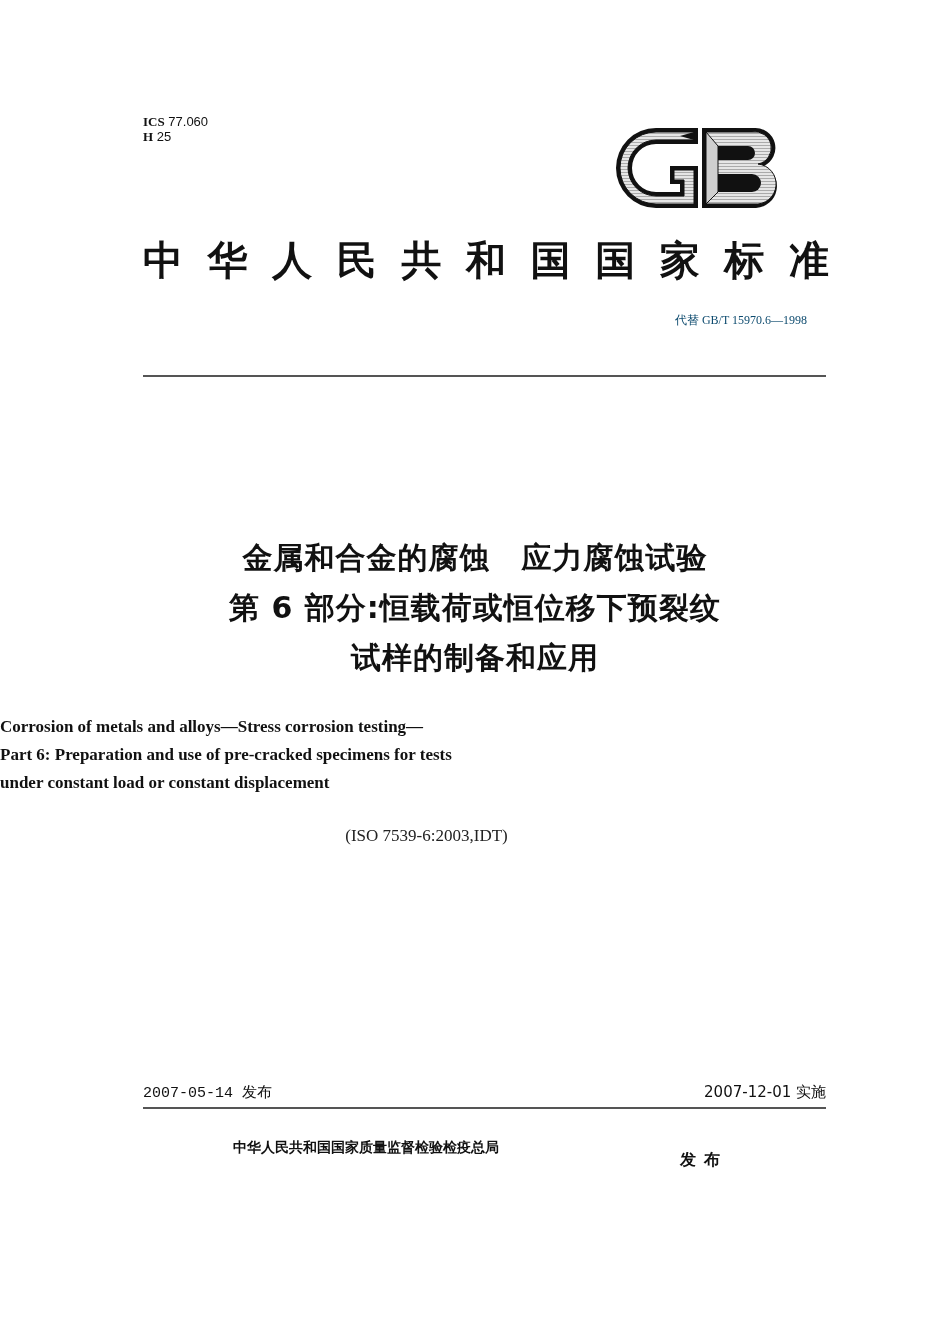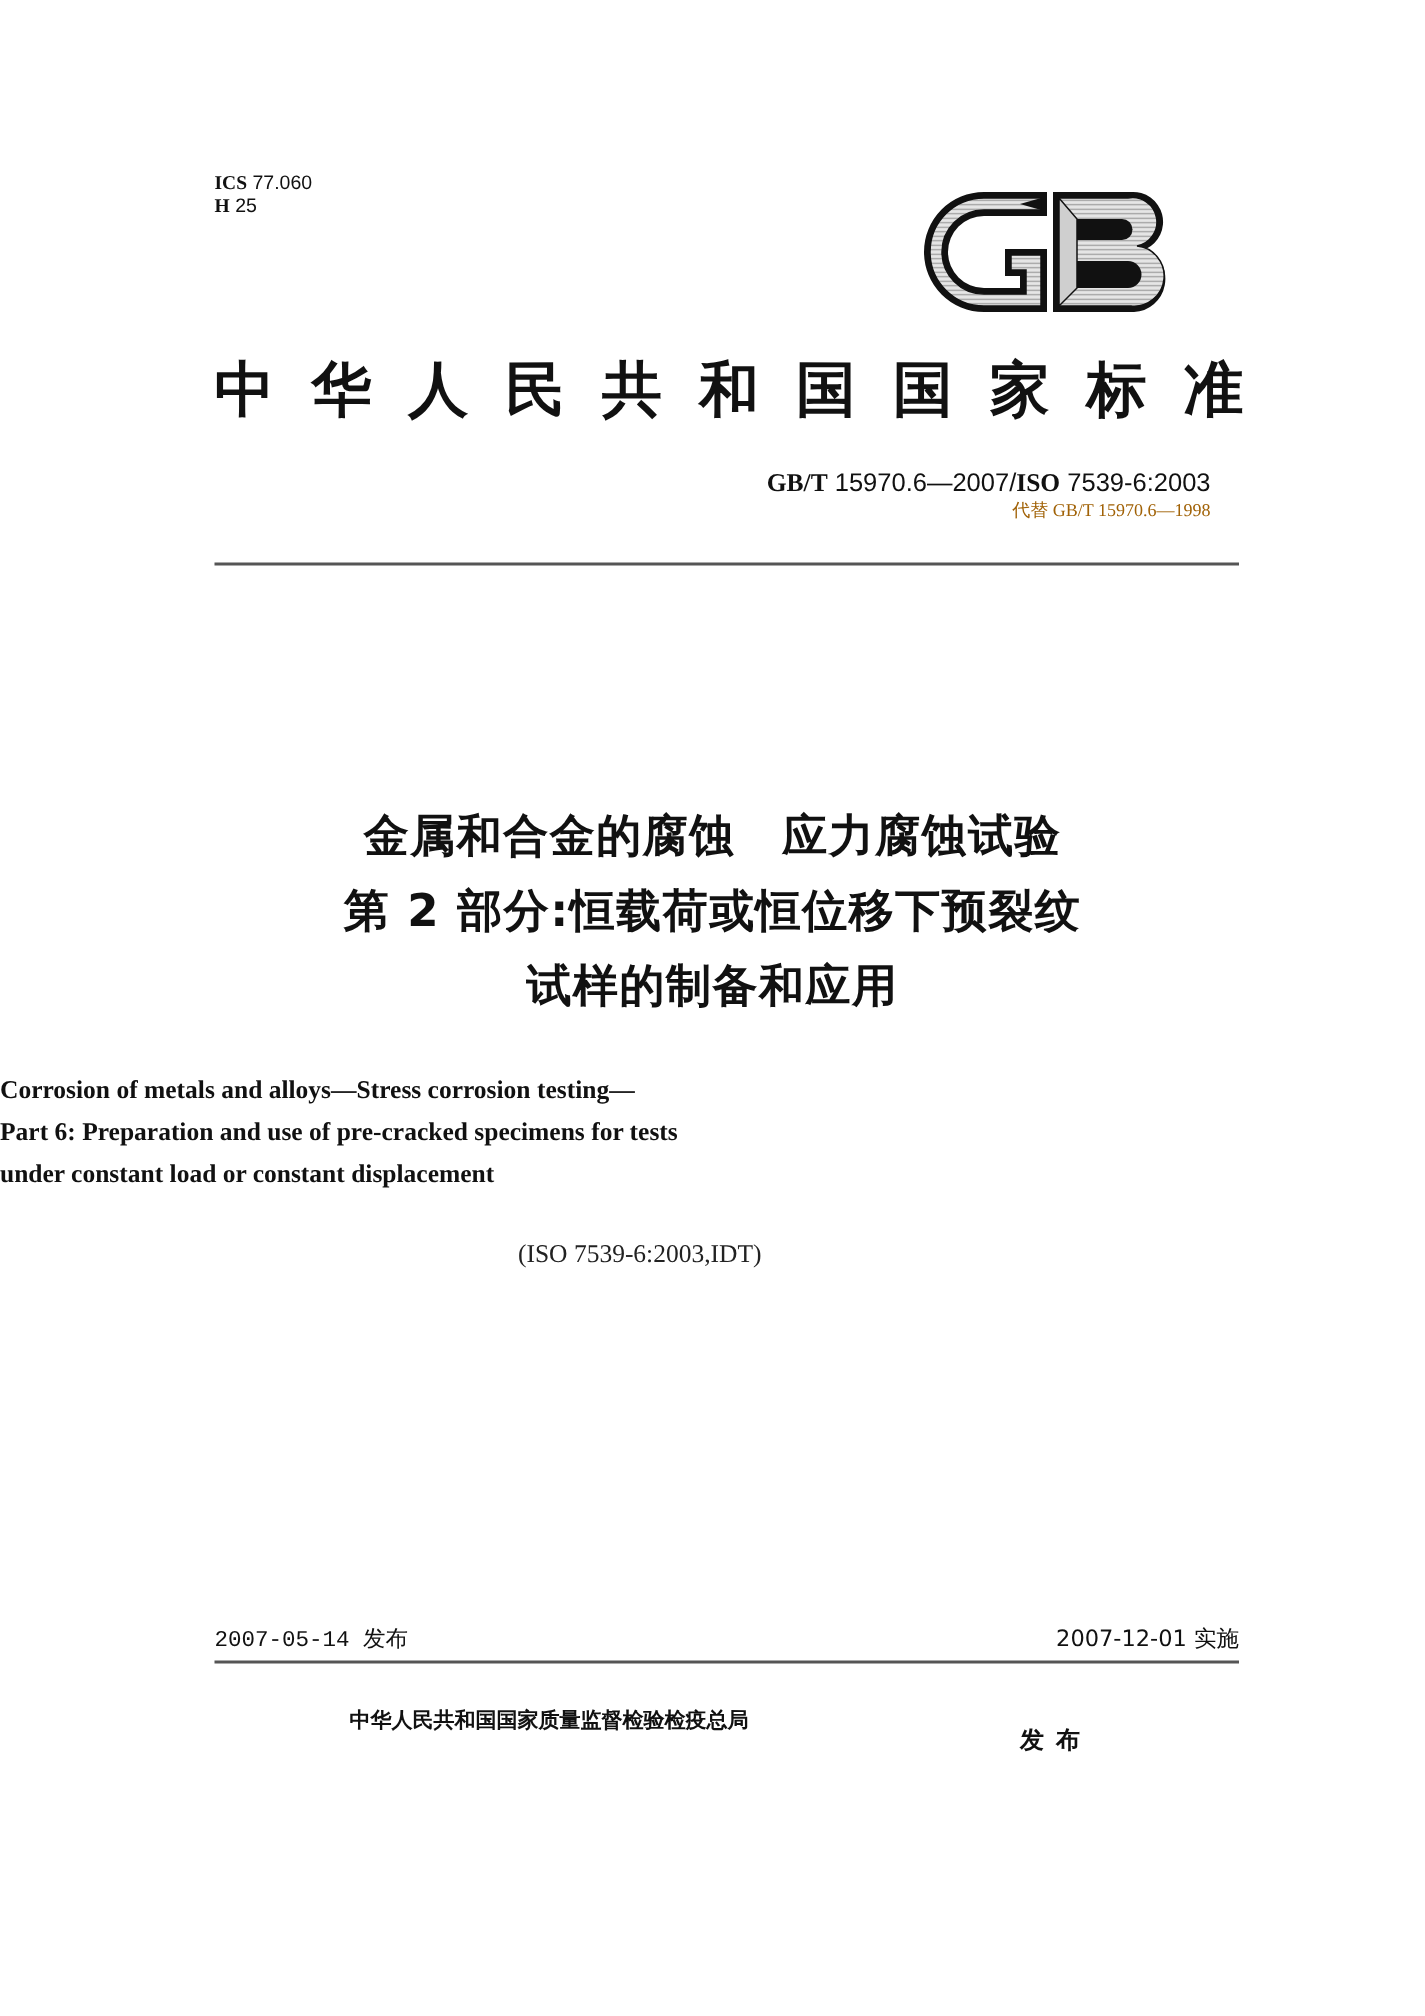--- a/index.html
+++ b/index.html
@@ -10,21 +10,21 @@
   #ics .lbl { font-family: "Liberation Serif", serif; font-weight: bold; }
 
   #gb-logo { left: 614px; top: 126px; width: 168px; height: 84px; }
 
   #std-title { left: 141px; top: 236px; width: 690px; height: 48px; display: flex; justify-content: space-between; }
   #std-title span { font-family: "DejaVu Serif", serif; font-weight: bold; font-size: 40px; line-height: 48px; width: 44px; text-align: center; }
 
   #code { right: 143px; top: 312px; text-align: right; }
   #code .main { font-size: 17px; line-height: 20px; font-family: "Liberation Sans", sans-serif; }
   #code .main b { font-family: "Liberation Serif", serif; }
-  #code .rep { font-size: 12px; line-height: 14px; font-family: "Liberation Serif", serif; color: #a16207; margin-top: 1px; }
+  #code .rep { font-size: 12px; line-height: 14px; font-family: "Liberation Serif", serif; color: #0c4a6e; margin-top: 1px; }
 
   .rule { height: 2px; background: #555; }
   #rule-top { left: 143px; top: 375px; width: 683px; }
   #rule-bottom { left: 143px; top: 1107px; width: 683px; }
 
   #cn-title { left: 0; top: 533px; width: 950px; text-align: center; }
   #cn-title div { font-family: "DejaVu Sans", sans-serif; font-size: 30px; line-height: 50px; font-weight: bold; letter-spacing: 1px; }
 
   #en-title { left: 0; top: 713px; width: 950px; text-align: left; }
   #en-title div { font-family: "Liberation Serif", serif; font-weight: bold; font-size: 17px; line-height: 28px; }
@@ -76,29 +76,28 @@
   <span>共</span>
   <span>和</span>
   <span>国</span>
   <span>国</span>
   <span>家</span>
   <span>标</span>
   <span>准</span>
 </div>
 
 <div id="code" class="abs">
-  <div class="main"><b>GB/T</b><span> 15970.6—2007/</span><b>ISO</b><span> 7539-6:2003</span></div>
   <div class="rep">代替 GB/T 15970.6—1998</div>
 </div>
 
 <div id="rule-top" class="abs rule"></div>
 
 <div id="cn-title" class="abs">
   <div>金属和合金的腐蚀　应力腐蚀试验</div>
-  <div>第 2 部分:恒载荷或恒位移下预裂纹</div>
+  <div>第 6 部分:恒载荷或恒位移下预裂纹</div>
   <div>试样的制备和应用</div>
 </div>
 
 <div id="en-title" class="abs">
   <div>Corrosion of metals and alloys—Stress corrosion testing—</div>
   <div>Part 6: Preparation and use of pre-cracked specimens for tests</div>
   <div>under constant load or constant displacement</div>
 </div>
 
 <div id="iso-ref" class="abs">(ISO 7539-6:2003,IDT)</div>

